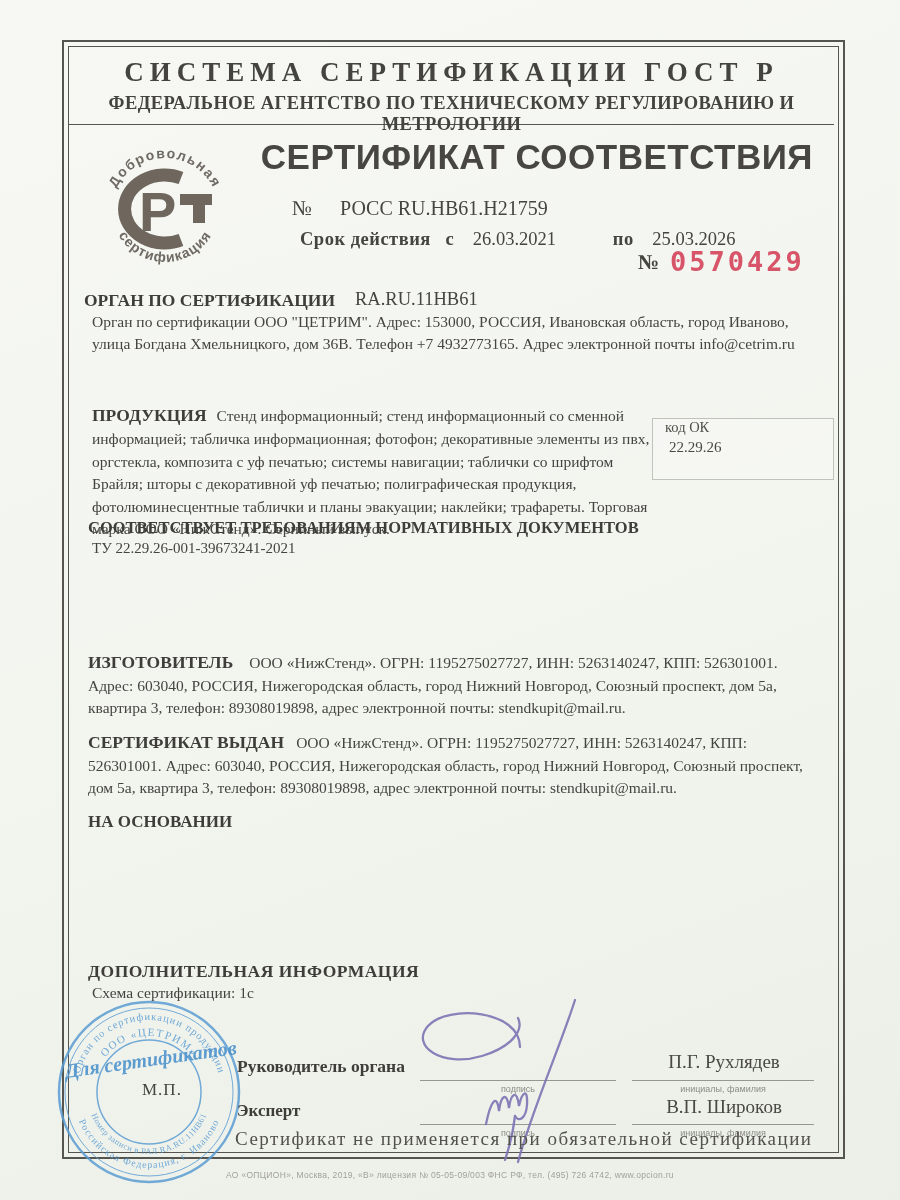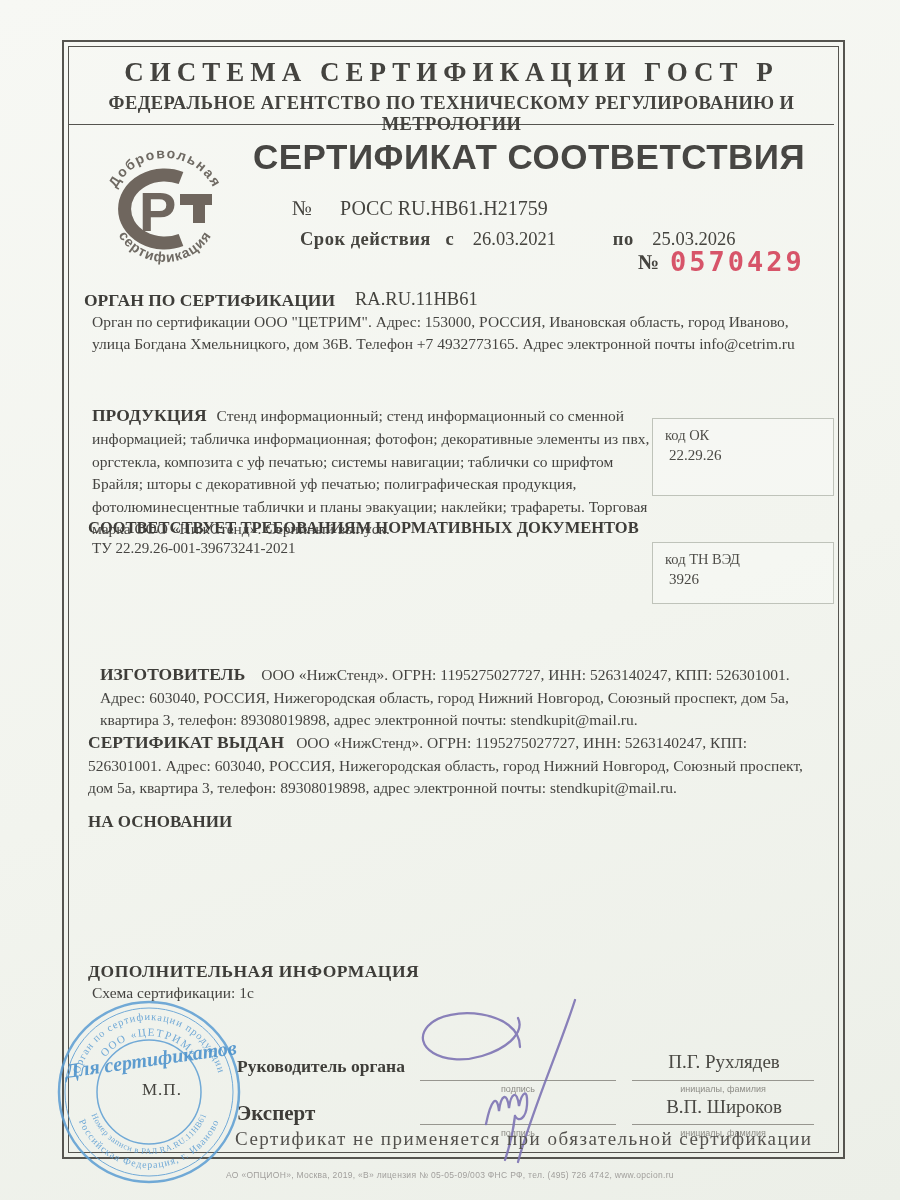--- a/index.html
+++ b/index.html
@@ -12,55 +12,55 @@
   .frame{position:absolute;left:62px;top:40px;width:779px;height:1115px;border:2px solid #55544f;}
   .frame-inner{position:absolute;inset:4px;border:1px solid #55544f;}
   .hdr-sep{position:absolute;left:69px;top:124px;width:765px;height:1px;background:#55544f;}
   
   .hdr1{left:70px;top:57px;width:763px;text-align:center;font-weight:bold;font-size:27px;
         letter-spacing:6px;color:#44433f;}
   .hdr2{left:70px;top:93px;width:763px;text-align:center;font-weight:bold;font-size:18.5px;
         letter-spacing:.4px;color:#44433f;}
   
   .doc-title{left:253px;top:137px;width:560px;font-family:"Liberation Sans",sans-serif;
-        font-weight:bold;font-size:35px;letter-spacing:.5px;color:#474643;}
+        font-weight:bold;font-size:35px;letter-spacing:.5px;color:#474643;text-align:right;}
   .reg-line{left:292px;top:196px;font-size:20px;color:#45443f;}
   .reg-line .no{font-size:21px;margin-right:28px;}
   .validity{left:300px;top:229px;font-size:18.5px;color:#45443f;}
   .validity b{letter-spacing:.5px;}
   .validity .date{font-weight:normal;margin:0 0 0 14px;}
   .validity .po{margin-left:52px;}
   .blank-no{left:638px;top:250px;font-size:21px;font-weight:bold;color:#45443f;}
   .blank-num{left:670px;top:246px;font-family:"DejaVu Sans Mono",monospace;font-size:27px;
         letter-spacing:3px;color:#d75469;font-weight:bold;}
   
   .slabel{font-weight:bold;color:#3e3d39;}
   .sec-org-label{left:84px;top:290px;font-size:17.5px;}
   .sec-org-code{left:355px;top:289px;font-size:18.5px;color:#45443f;}
   .sec-org-text{left:92px;top:311px;width:712px;font-size:15.5px;line-height:1.42;color:#454441;}
   .sec-product{left:88px;top:399px;width:560px;font-size:15.5px;line-height:1.45;color:#454441;}
   .sec-product .slabel{font-size:17.5px;margin-right:10px;}
-  .codebox{border:1px solid #bfc3ba;background:rgba(255,255,255,.25);padding:8px 12px;font-size:15px;color:#4a4945;}
+  .codebox{border:1px solid #bfc3ba;background:rgba(255,255,255,.25);padding:0 12px;font-size:15px;color:#4a4945;}
   .codebox .cb-label{display:block;font-size:14.5px;color:#504f4a;}
   .codebox .cb-value{display:block;margin-top:3px;padding-left:4px;}
   .box-ok{left:652px;top:418px;width:156px;height:60px;}
   .box-tnved{left:652px;top:542px;width:156px;height:44px;}
   .sec-comp-label{left:88px;top:518px;font-size:16.5px;width:600px;}
   .sec-comp-text{left:92px;top:540px;font-size:15px;color:#454441;}
   .sec-manu{left:88px;top:650px;width:727px;font-size:15.5px;line-height:1.43;color:#454441;}
   .sec-manu .slabel{font-size:17.5px;margin-right:16px;}
   .sec-issued{left:88px;top:730px;width:727px;font-size:15.5px;line-height:1.43;color:#454441;}
   .sec-issued .slabel{font-size:17.5px;margin-right:12px;}
   .sec-basis-label{left:88px;top:812px;font-size:17px;}
   .sec-basis-text{left:93px;top:834px;width:737px;font-size:15.3px;line-height:1.45;color:#454441;}
   .sec-add-label{left:88px;top:961px;font-size:17.5px;letter-spacing:.5px;}
   .sec-add-text{left:92px;top:984px;font-size:15.5px;color:#454441;}
   
   .sig-role1{left:237px;top:1056px;font-size:17.5px;font-weight:bold;color:#3e3d39;}
-  .sig-role2{left:237px;top:1101px;font-size:21px;font-weight:bold;color:#3e3d39;text-align:center;}
+  .sig-role2{left:237px;top:1101px;font-size:17px;font-weight:bold;color:#3e3d39;text-align:center;}
   .sigline{height:1px;background:#97968f;}
   .sigline1{left:420px;top:1080px;width:196px;}
   .sigline2{left:420px;top:1124px;width:196px;}
   .nameline1{left:632px;top:1080px;width:182px;}
   .nameline2{left:632px;top:1124px;width:182px;}
   .caption{font-family:"Liberation Sans",sans-serif;font-size:9px;color:#8d8c86;text-align:center;}
   .cap-s1{left:420px;top:1084px;width:196px;}
   .cap-s2{left:420px;top:1128px;width:196px;}
   .cap-n1{left:632px;top:1084px;width:182px;}
   .cap-n2{left:632px;top:1128px;width:182px;}
@@ -128,26 +128,22 @@
   <p class="abs sec-product" style="margin:4px;">
     <b class="slabel">ПРОДУКЦИЯ</b><span>Стенд информационный; стенд информационный со сменной информацией; табличка информационная; фотофон; декоративные элементы из пвх, оргстекла, композита с уф печатью; системы навигации; таблички со шрифтом Брайля; шторы с декоративной уф печатью; полиграфическая продукция, фотолюминесцентные таблички и планы эвакуации; наклейки; трафареты. Торговая марка ООО «НижСтенд». Серийный выпуск.</span>
   </p>
   <div class="abs codebox box-ok">
     <span class="cb-label">код ОК</span>
     <span class="cb-value">22.29.26</span>
   </div>
 
   <div class="abs slabel sec-comp-label">СООТВЕТСТВУЕТ ТРЕБОВАНИЯМ НОРМАТИВНЫХ ДОКУМЕНТОВ</div>
   <div class="abs sec-comp-text">ТУ 22.29.26-001-39673241-2021</div>
-  <div class="abs codebox box-tnved">
-    <span class="cb-label">код ТН ВЭД</span>
-    <span class="cb-value">3926</span>
-  </div>
-
-  <p class="abs sec-manu" style="margin:12px;">
+
+  <p class="abs sec-manu" style="margin:0;">
     <b class="slabel">ИЗГОТОВИТЕЛЬ</b><span>ООО «НижСтенд». ОГРН: 1195275027727, ИНН: 5263140247, КПП: 526301001. Адрес: 603040, РОССИЯ, Нижегородская область, город Нижний Новгород, Союзный проспект, дом 5а, квартира 3, телефон: 89308019898, адрес электронной почты: stendkupit@mail.ru.</span>
   </p>
 
   <p class="abs sec-issued" style="margin:0;">
     <b class="slabel">СЕРТИФИКАТ ВЫДАН</b><span>ООО «НижСтенд». ОГРН: 1195275027727, ИНН: 5263140247, КПП: 526301001. Адрес: 603040, РОССИЯ, Нижегородская область, город Нижний Новгород, Союзный проспект, дом 5а, квартира 3, телефон: 89308019898, адрес электронной почты: stendkupit@mail.ru.</span>
   </p>
 
   <div class="abs slabel sec-basis-label">НА ОСНОВАНИИ</div>
 
   <div class="abs slabel sec-add-label">ДОПОЛНИТЕЛЬНАЯ ИНФОРМАЦИЯ</div>

